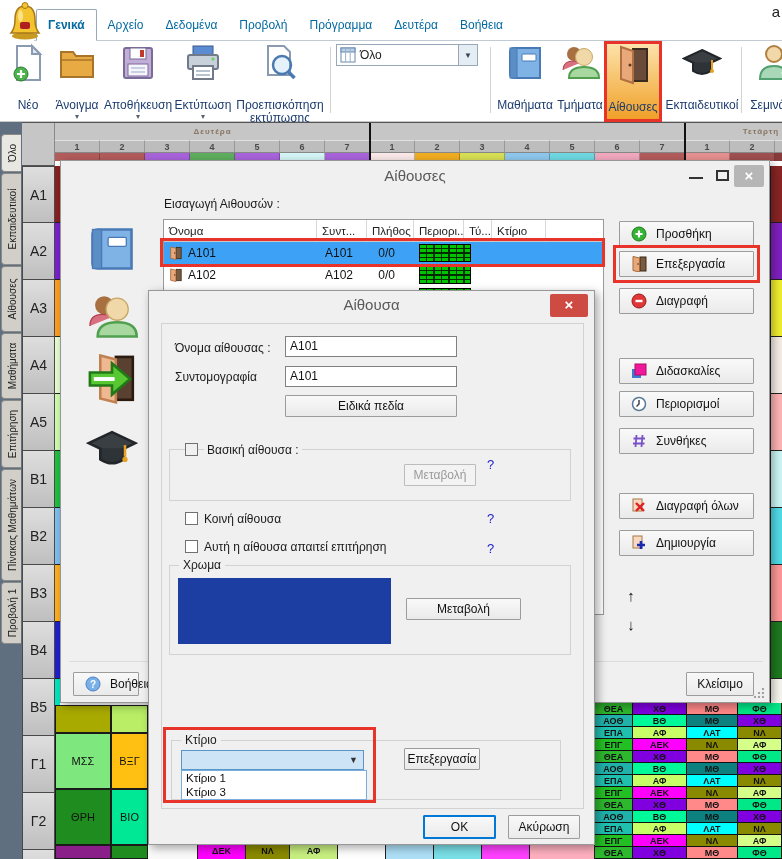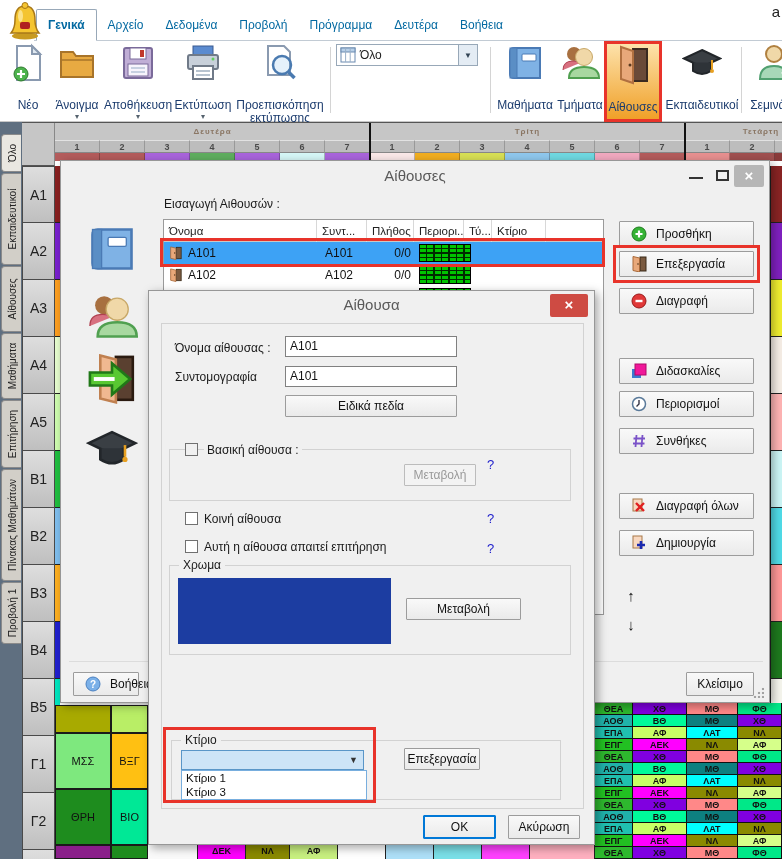--- a/index.html
+++ b/index.html
@@ -75,21 +75,21 @@
 .side-icon{position:absolute;left:25px;width:52px;height:52px}
 .side-icon svg{width:52px;height:52px}
 .rtable{position:absolute;left:102px;top:58px;width:441px;height:396px;background:#fff;border:1px solid #9a9a9a;font-size:12px;overflow:hidden}
 .thead{position:relative;height:22px;border-bottom:1px solid #c8c8c8}
 .th{position:absolute;top:0;height:22px;line-height:22px;padding-left:5px;font-size:11.5px;color:#222;border-right:1px solid #d8d8d8;overflow:hidden}
 .trow{position:relative;height:22px}
 .door16{position:absolute;left:5px;top:3px;width:13px;height:16px}
 .door16 svg{width:13px;height:16px;display:block}
 .tname{position:absolute;left:24px;top:0;line-height:22px;color:#111}
 .tabbr{position:absolute;left:161px;top:0;line-height:22px;color:#111}
-.tcount{position:absolute;left:204px;width:43px;top:0;line-height:22px;text-align:right;color:#111}
+.tcount{position:absolute;left:188px;width:43px;top:0;line-height:22px;text-align:right;color:#111}
 .cgrid{position:absolute;left:255px;top:2px;width:52px;height:18px;background-color:#00c400;border:1px solid #000;background-image:repeating-linear-gradient(90deg,transparent 0 6px,#002a00 6px 7.5px),repeating-linear-gradient(0deg,transparent 0 3px,#002a00 3px 4.5px)}
 .mvarrow{position:absolute;left:560px;font-size:15px;color:#111;width:20px;text-align:center}
 .hsep{position:absolute;left:8px;top:500px;width:694px;height:1px;background:#dcdcdc}
 .grip{position:absolute;right:5px;bottom:4px;width:11px;height:11px;opacity:.9;background:radial-gradient(circle at 2px 10px,#9a9a9a 1.2px,transparent 1.6px),radial-gradient(circle at 6px 10px,#9a9a9a 1.2px,transparent 1.6px),radial-gradient(circle at 10px 10px,#9a9a9a 1.2px,transparent 1.6px),radial-gradient(circle at 6px 6px,#9a9a9a 1.2px,transparent 1.6px),radial-gradient(circle at 10px 6px,#9a9a9a 1.2px,transparent 1.6px),radial-gradient(circle at 10px 2px,#9a9a9a 1.2px,transparent 1.6px)}
 .swatch{position:absolute;left:29px;top:287px;width:213px;height:66px}
 .bcombo{position:absolute;left:32px;top:459px;width:183px;height:20px;background:#cde4f7;border:1px solid #5a96c8;display:flex;align-items:center;font-size:12px;color:#222;padding-left:4px}
 .bcombo .arrow{margin-left:auto;margin-right:5px;color:#333;font-size:9px}
 .blist{position:absolute;left:32px;top:479px;width:186px;height:30px;background:#fff;border:1px solid #78aede;z-index:5;overflow:hidden}
 .opt{font-size:11.5px;color:#111;padding:0 4px;line-height:14px;white-space:nowrap}
 </style>
@@ -259,21 +259,20 @@
       <div class="rowlab">B2</div>
       <div class="rowlab">B3</div>
       <div class="rowlab">B4</div>
       <div class="rowlab">B5</div>
       <div class="rowlab">Γ1</div>
       <div class="rowlab">Γ2</div>
       <div class="rowlab">Γ3</div>
     </div>
   <div class="day-names" id="daynames">
       <div class="day-name" style="left: 0px; width: 315px;">Δευτέρα</div>
-      <div class="day-name" style="left: 315px; width: 315px;">Τρίτη</div>
       <div class="day-name" style="left: 630px; width: 152px;">Τετάρτη</div>
     </div>
   <div class="pcells" id="pcells">
       <div class="pcell" style="left: 0px;">1</div>
       <div class="pcell" style="left: 45px;">2</div>
       <div class="pcell" style="left: 90px;">3</div>
       <div class="pcell" style="left: 135px;">4</div>
       <div class="pcell" style="left: 180px;">5</div>
       <div class="pcell" style="left: 225px;">6</div>
       <div class="pcell" style="left: 270px;">7</div>

